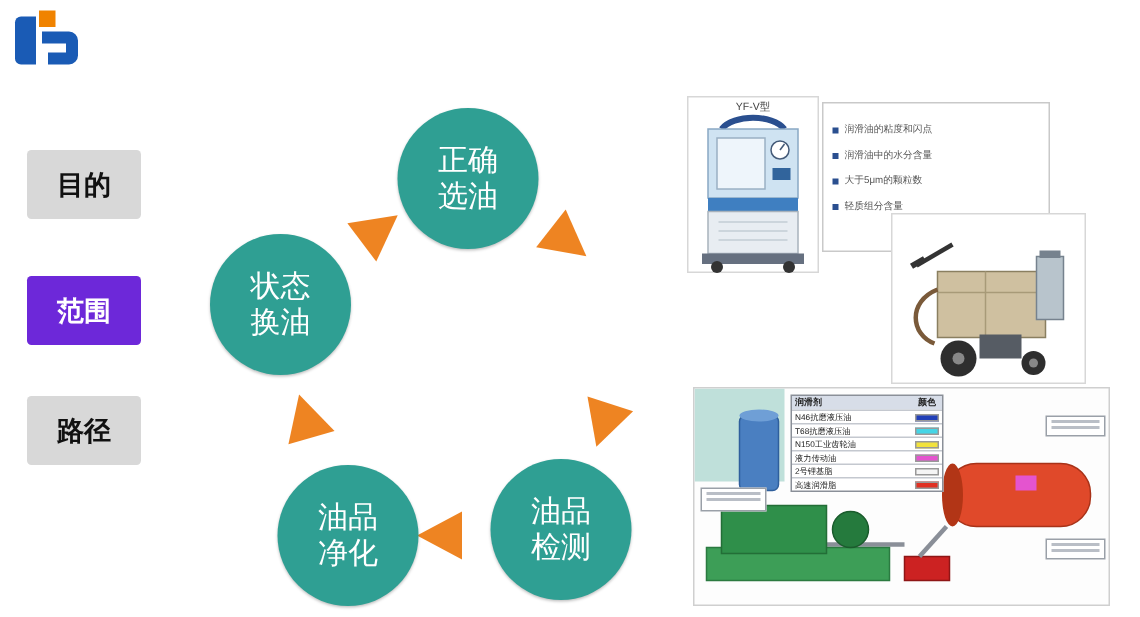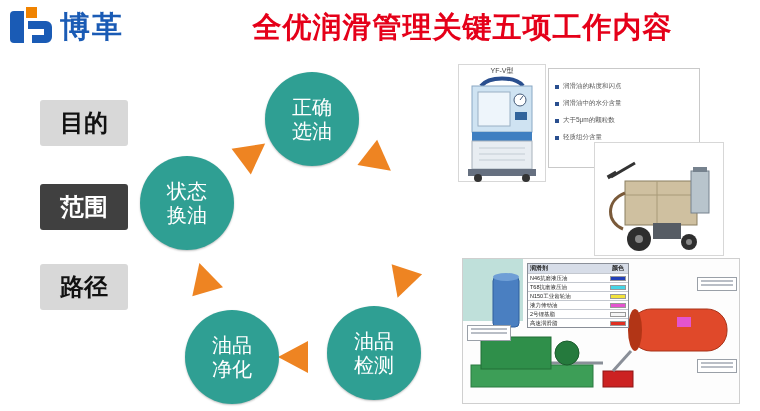--- a/index.html
+++ b/index.html
@@ -6,24 +6,24 @@
   .stage{position:relative;width:760px;height:411px;background:#ffffff;overflow:hidden;
          font-family:"Liberation Sans","DejaVu Sans",sans-serif;}
 
   
   .logo{position:absolute;left:8px;top:5px;display:flex;align-items:center;gap:6px;}
   .logo-text{font-size:30px;font-weight:bold;color:#1a5bb5;letter-spacing:2px;}
   .title{position:absolute;left:175px;top:8px;width:575px;text-align:center;
          font-size:29px;font-weight:bold;color:#e50019;letter-spacing:1px;}
 
   
-  .side-btn{position:absolute;left:18px;width:88px;height:46px;background:#d8d8d8;color:#111;
-            font-size:24px;font-weight:bold;display:flex;align-items:center;justify-content:center;
-            border-radius:3px;cursor:pointer;margin-left:22px;}
-  .side-btn.active{background:#404040;color:#fff;}
+  .side-btn{position:absolute;left:18px;width:76px;height:46px;background:#d8d8d8;color:#111;
+            font-size:18px;font-weight:bold;display:flex;align-items:center;justify-content:center;
+            border-radius:3px;cursor:pointer;}
+  .side-btn.active{background:#6d28d9;color:#fff;}
 
   
   .cycle-arrows{position:absolute;left:0;top:0;pointer-events:none;}
   .cycle-circle{position:absolute;width:94px;height:94px;border-radius:50%;background:#2f9f93;
                 color:#fff;display:flex;align-items:center;justify-content:center;text-align:center;
                 font-size:20px;font-weight:normal;line-height:1.2;white-space:pre-line;
                 box-shadow:0 1px 2px rgba(0,0,0,.25);}
 
   
   .photo{position:absolute;background:#fff;border:1px solid #d7d7d7;box-sizing:border-box;}
@@ -53,24 +53,22 @@
 <body>
 
 <div class="stage">
 
   <div class="logo">
     <svg width="46" height="44" viewBox="0 0 46 44">
       <path d="M6 6 h10 v32 h-10 a4 4 0 0 1 -4 -4 v-24 a4 4 0 0 1 4 -4 z" fill="#1a5bb5"></path>
       <rect x="18" y="2" width="11" height="11" fill="#f08300"></rect>
       <path d="M20 16 h18 a6 6 0 0 1 6 6 v10 a6 6 0 0 1 -6 6 h-14 v-8 h12 v-6 h-16 z" fill="#1a5bb5"></path>
     </svg>
-    <span class="logo-text">博革</span>
-  </div>
-
-  <div class="title">全优润滑管理关键五项工作内容</div>
+  </div>
+
 
   <div class="side-btn" style="top:100px;">目的</div>
   <div class="side-btn active" style="top:184px;">范围</div>
   <div class="side-btn" style="top:264px;">路径</div>
 
   <svg class="cycle-arrows" width="760" height="411" viewBox="0 0 760 411">
     <g fill="#ee8422">
       <polygon points="-6,-16 24,0 -6,16" transform="translate(246,158) rotate(-37)"></polygon>
       <polygon points="-6,-16 24,0 -6,16" transform="translate(372,156) rotate(38)"></polygon>
       <polygon points="-6,-16 24,0 -6,16" transform="translate(405,275) rotate(108)"></polygon>

